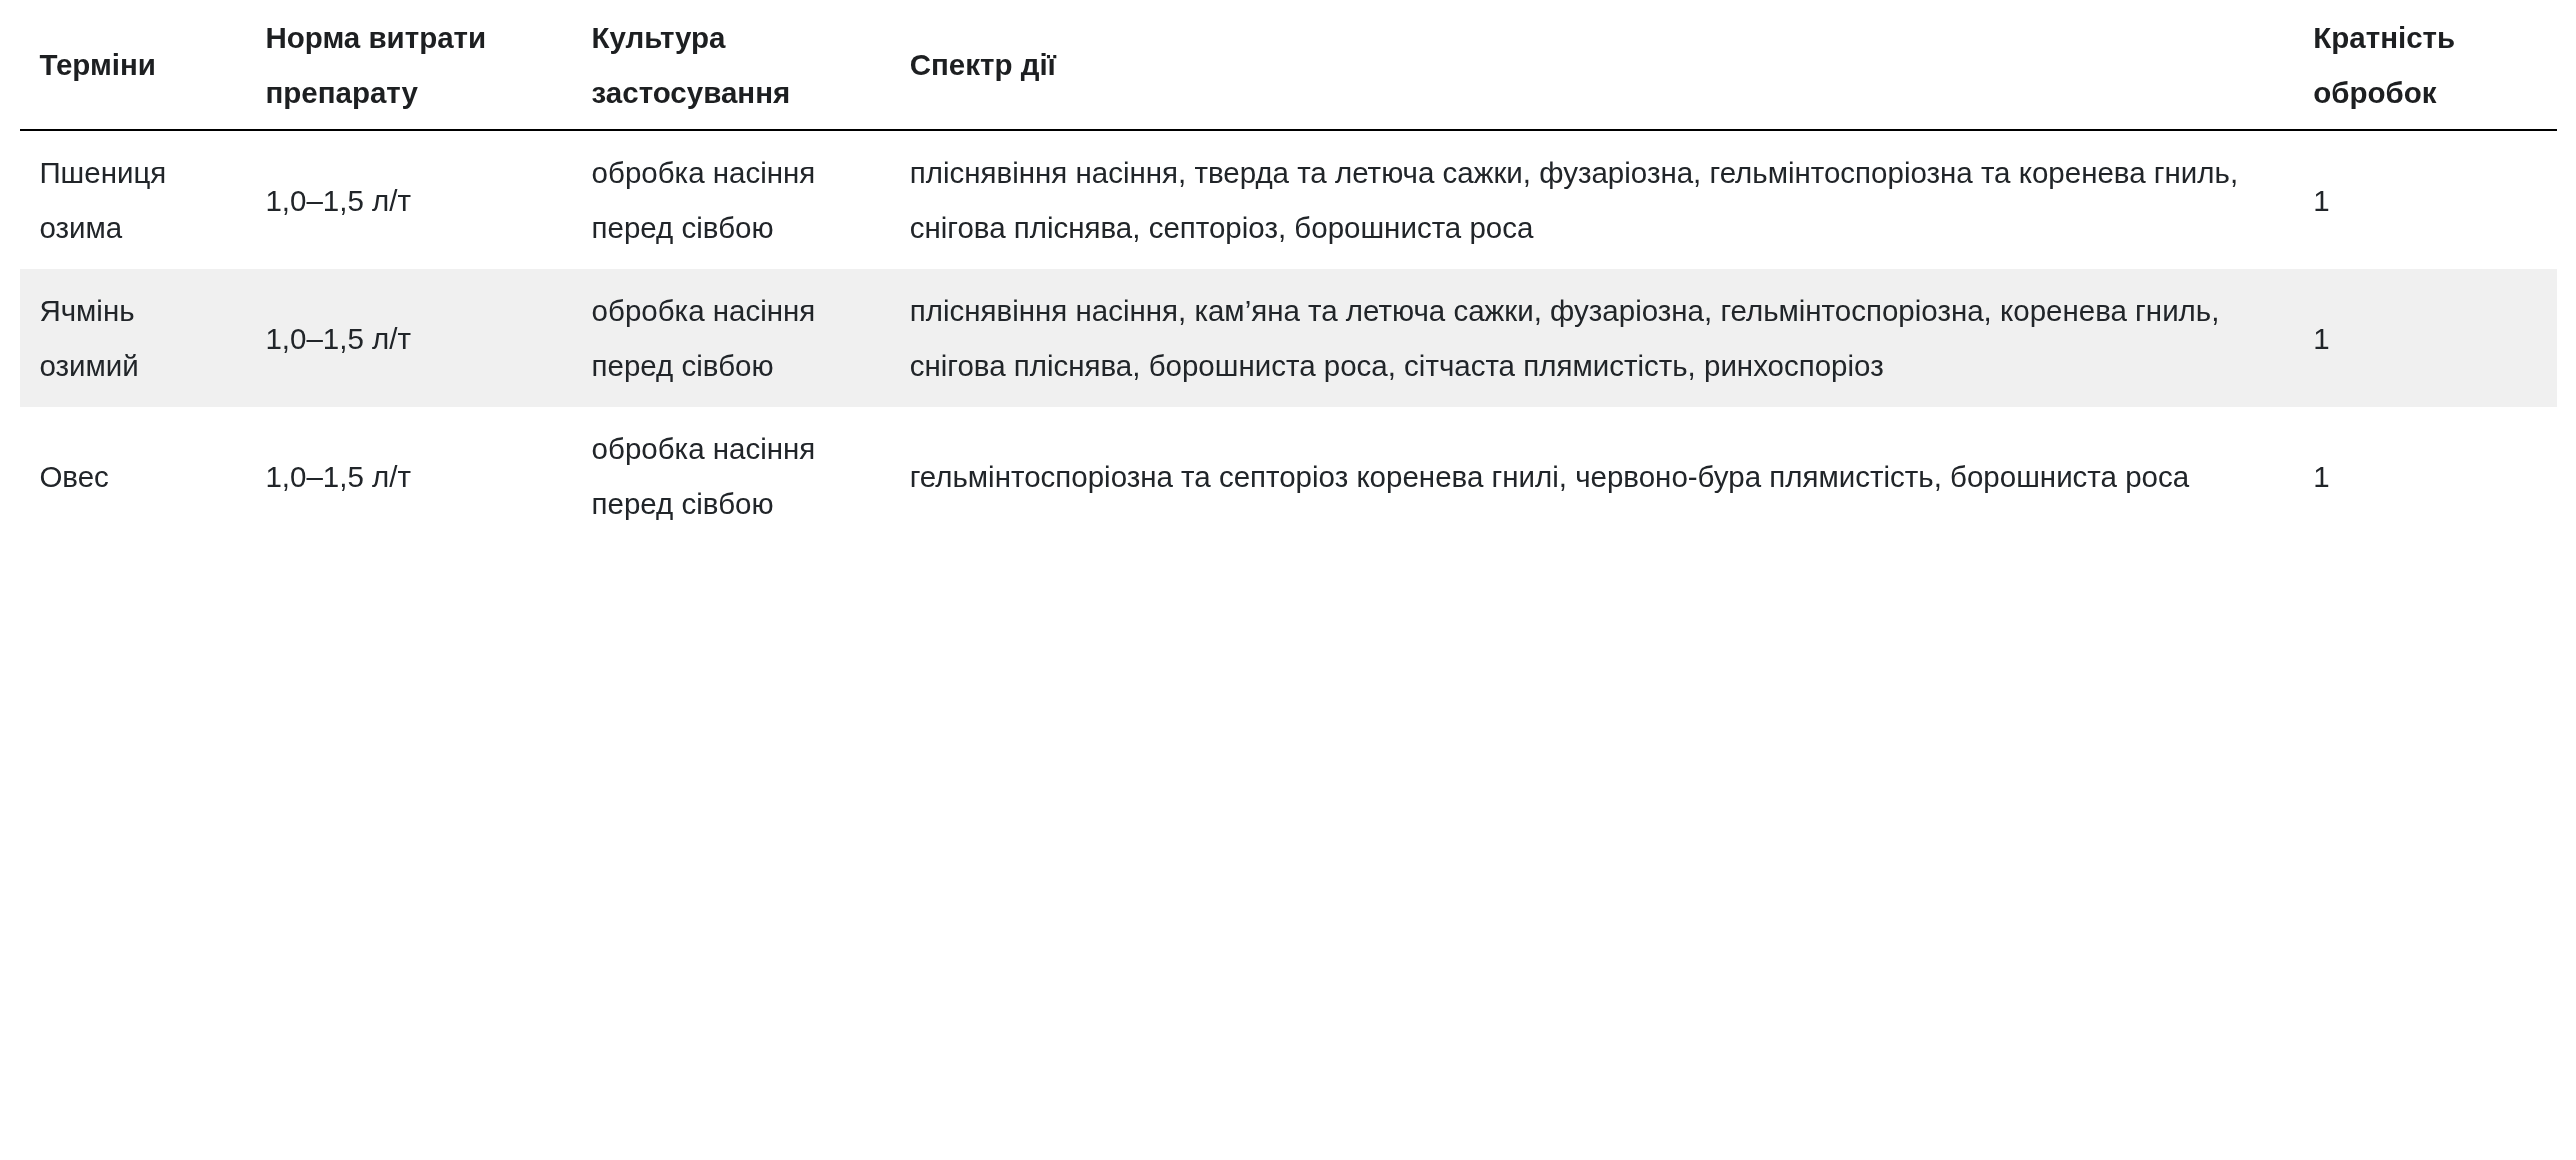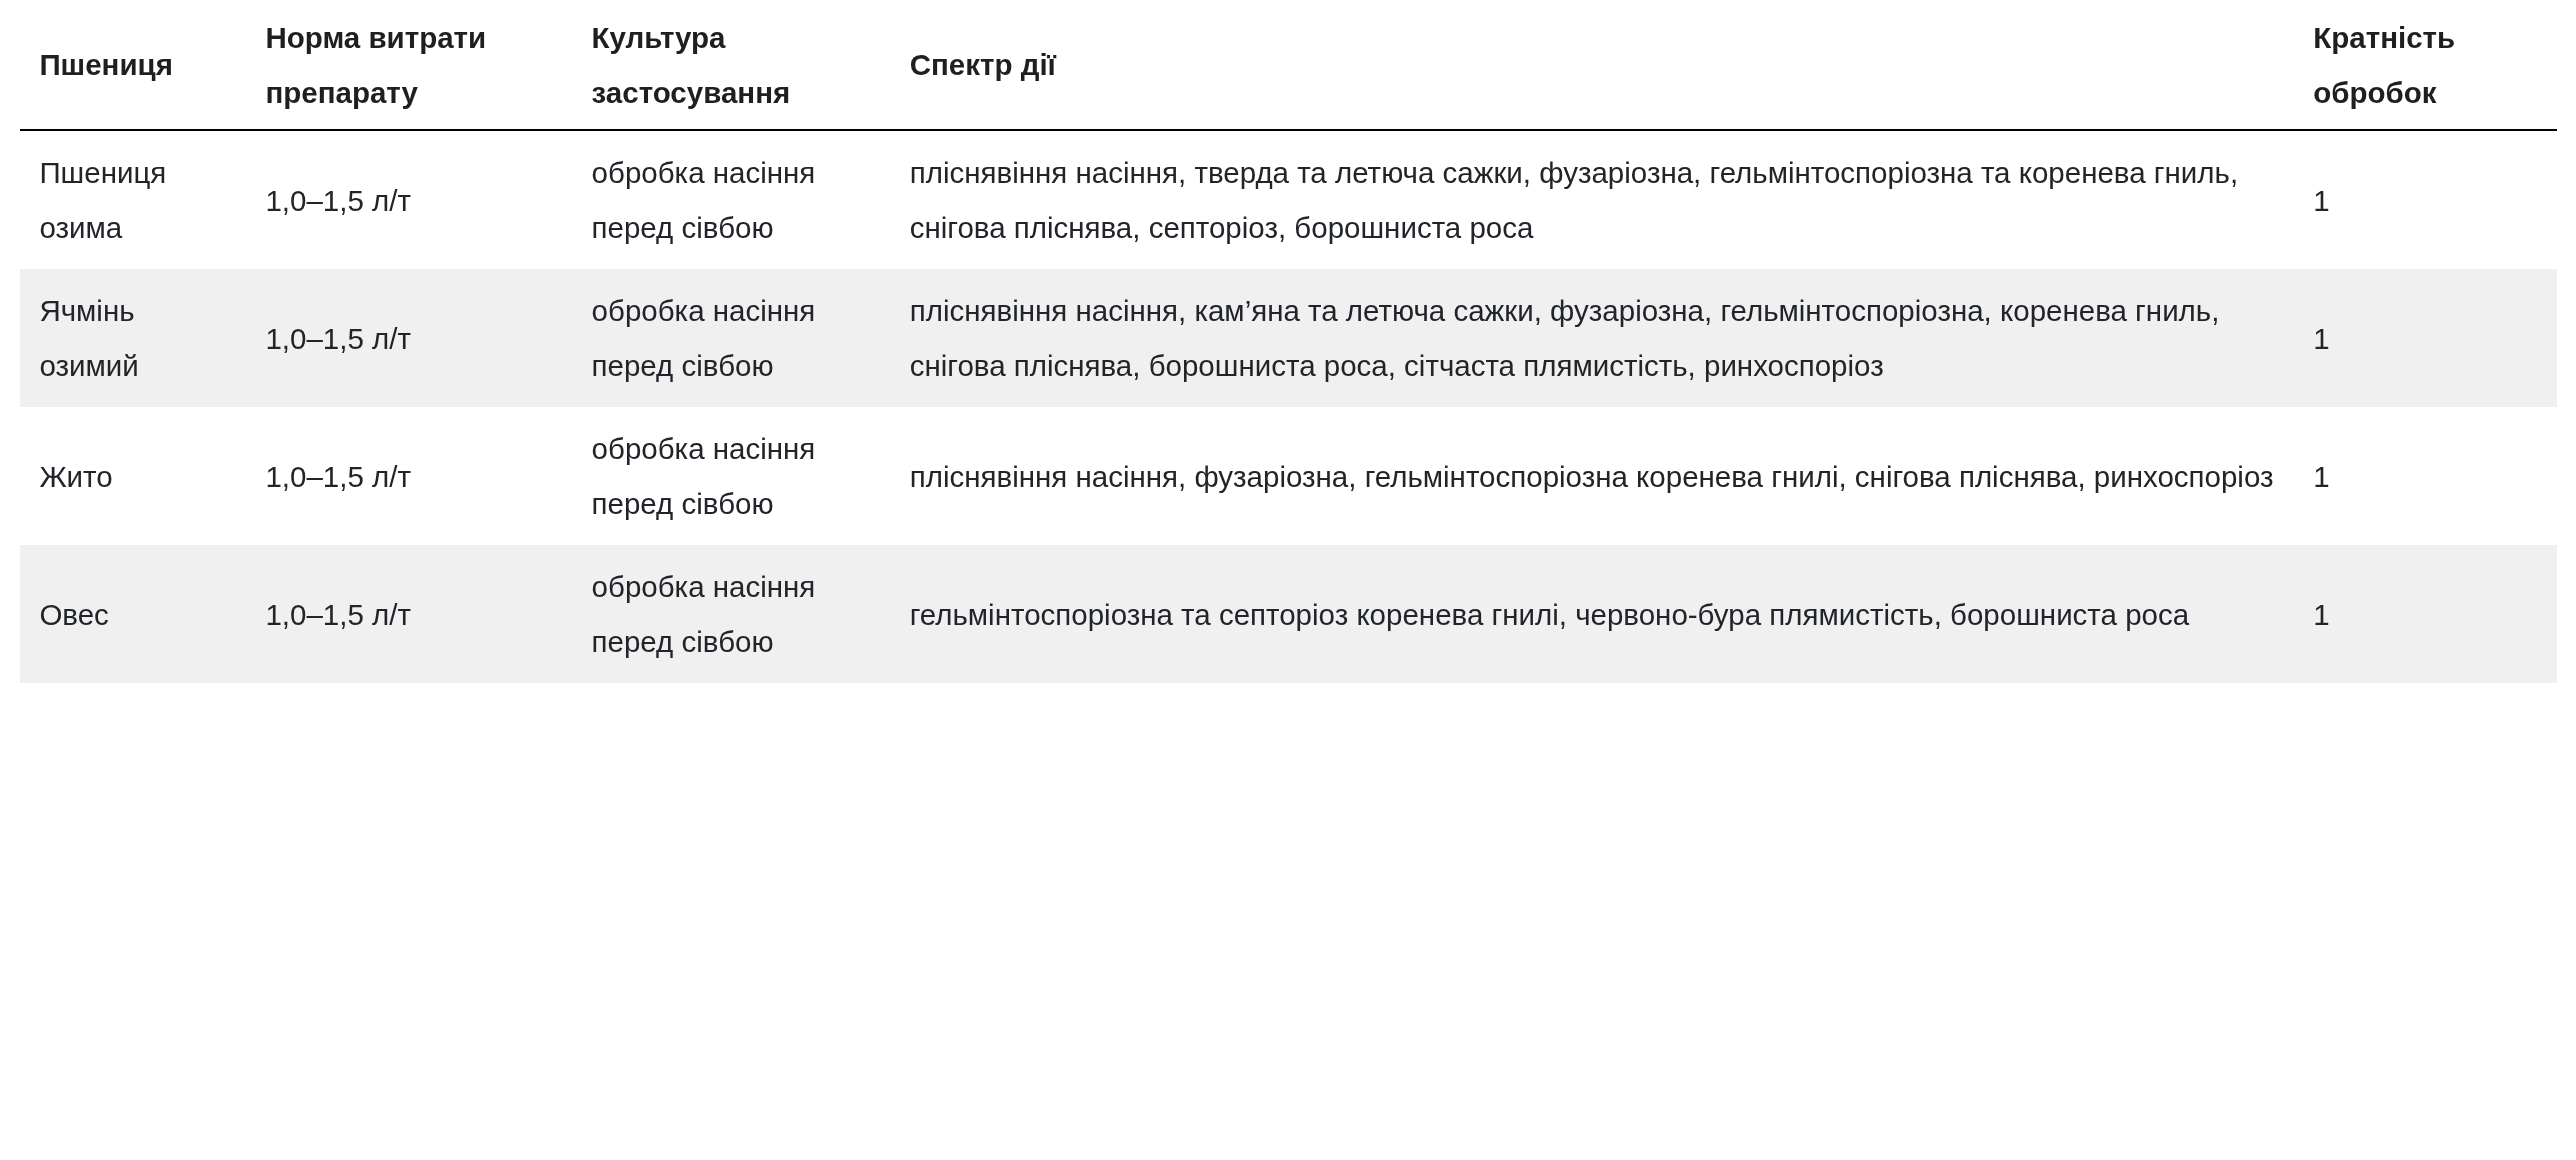--- a/index.html
+++ b/index.html
@@ -61,21 +61,21 @@
   <table>
     <colgroup>
       <col class="c1">
         <col class="c2">
         <col class="c3">
         <col class="c4">
         <col class="c5">
     </colgroup>
     <thead>
       <tr>
-        <th>Пшениця</th>
+        <th>Терміни</th>
         <th>Норма витрати препарату</th>
         <th>Культура застосування</th>
         <th>Спектр дії</th>
         <th>Кратність обробок</th>
       </tr>
     </thead>
     <tbody>
       <tr>
         <td>Пшениця озима</td>
         <td>1,0–1,5 л/т</td>
@@ -84,27 +84,20 @@
         <td>1</td>
       </tr>
       <tr>
         <td>Ячмінь озимий</td>
         <td>1,0–1,5 л/т</td>
         <td>обробка насіння перед сівбою</td>
         <td>пліснявіння насіння, кам’яна та летюча сажки, фузаріозна, гельмінтоспоріозна, коренева гниль, снігова пліснява, борошниста роса, сітчаста плямистість, ринхоспоріоз</td>
         <td>1</td>
       </tr>
       <tr>
-        <td>Жито</td>
-        <td>1,0–1,5 л/т</td>
-        <td>обробка насіння перед сівбою</td>
-        <td>пліснявіння насіння, фузаріозна, гельмінтоспоріозна коренева гнилі, снігова пліснява, ринхоспоріоз</td>
-        <td>1</td>
-      </tr>
-      <tr>
         <td>Овес</td>
         <td>1,0–1,5 л/т</td>
         <td>обробка насіння перед сівбою</td>
         <td>гельмінтоспоріозна та септоріоз коренева гнилі, червоно-бура плямистість, борошниста роса</td>
         <td>1</td>
       </tr>
     </tbody>
   </table>
 </div>
 

